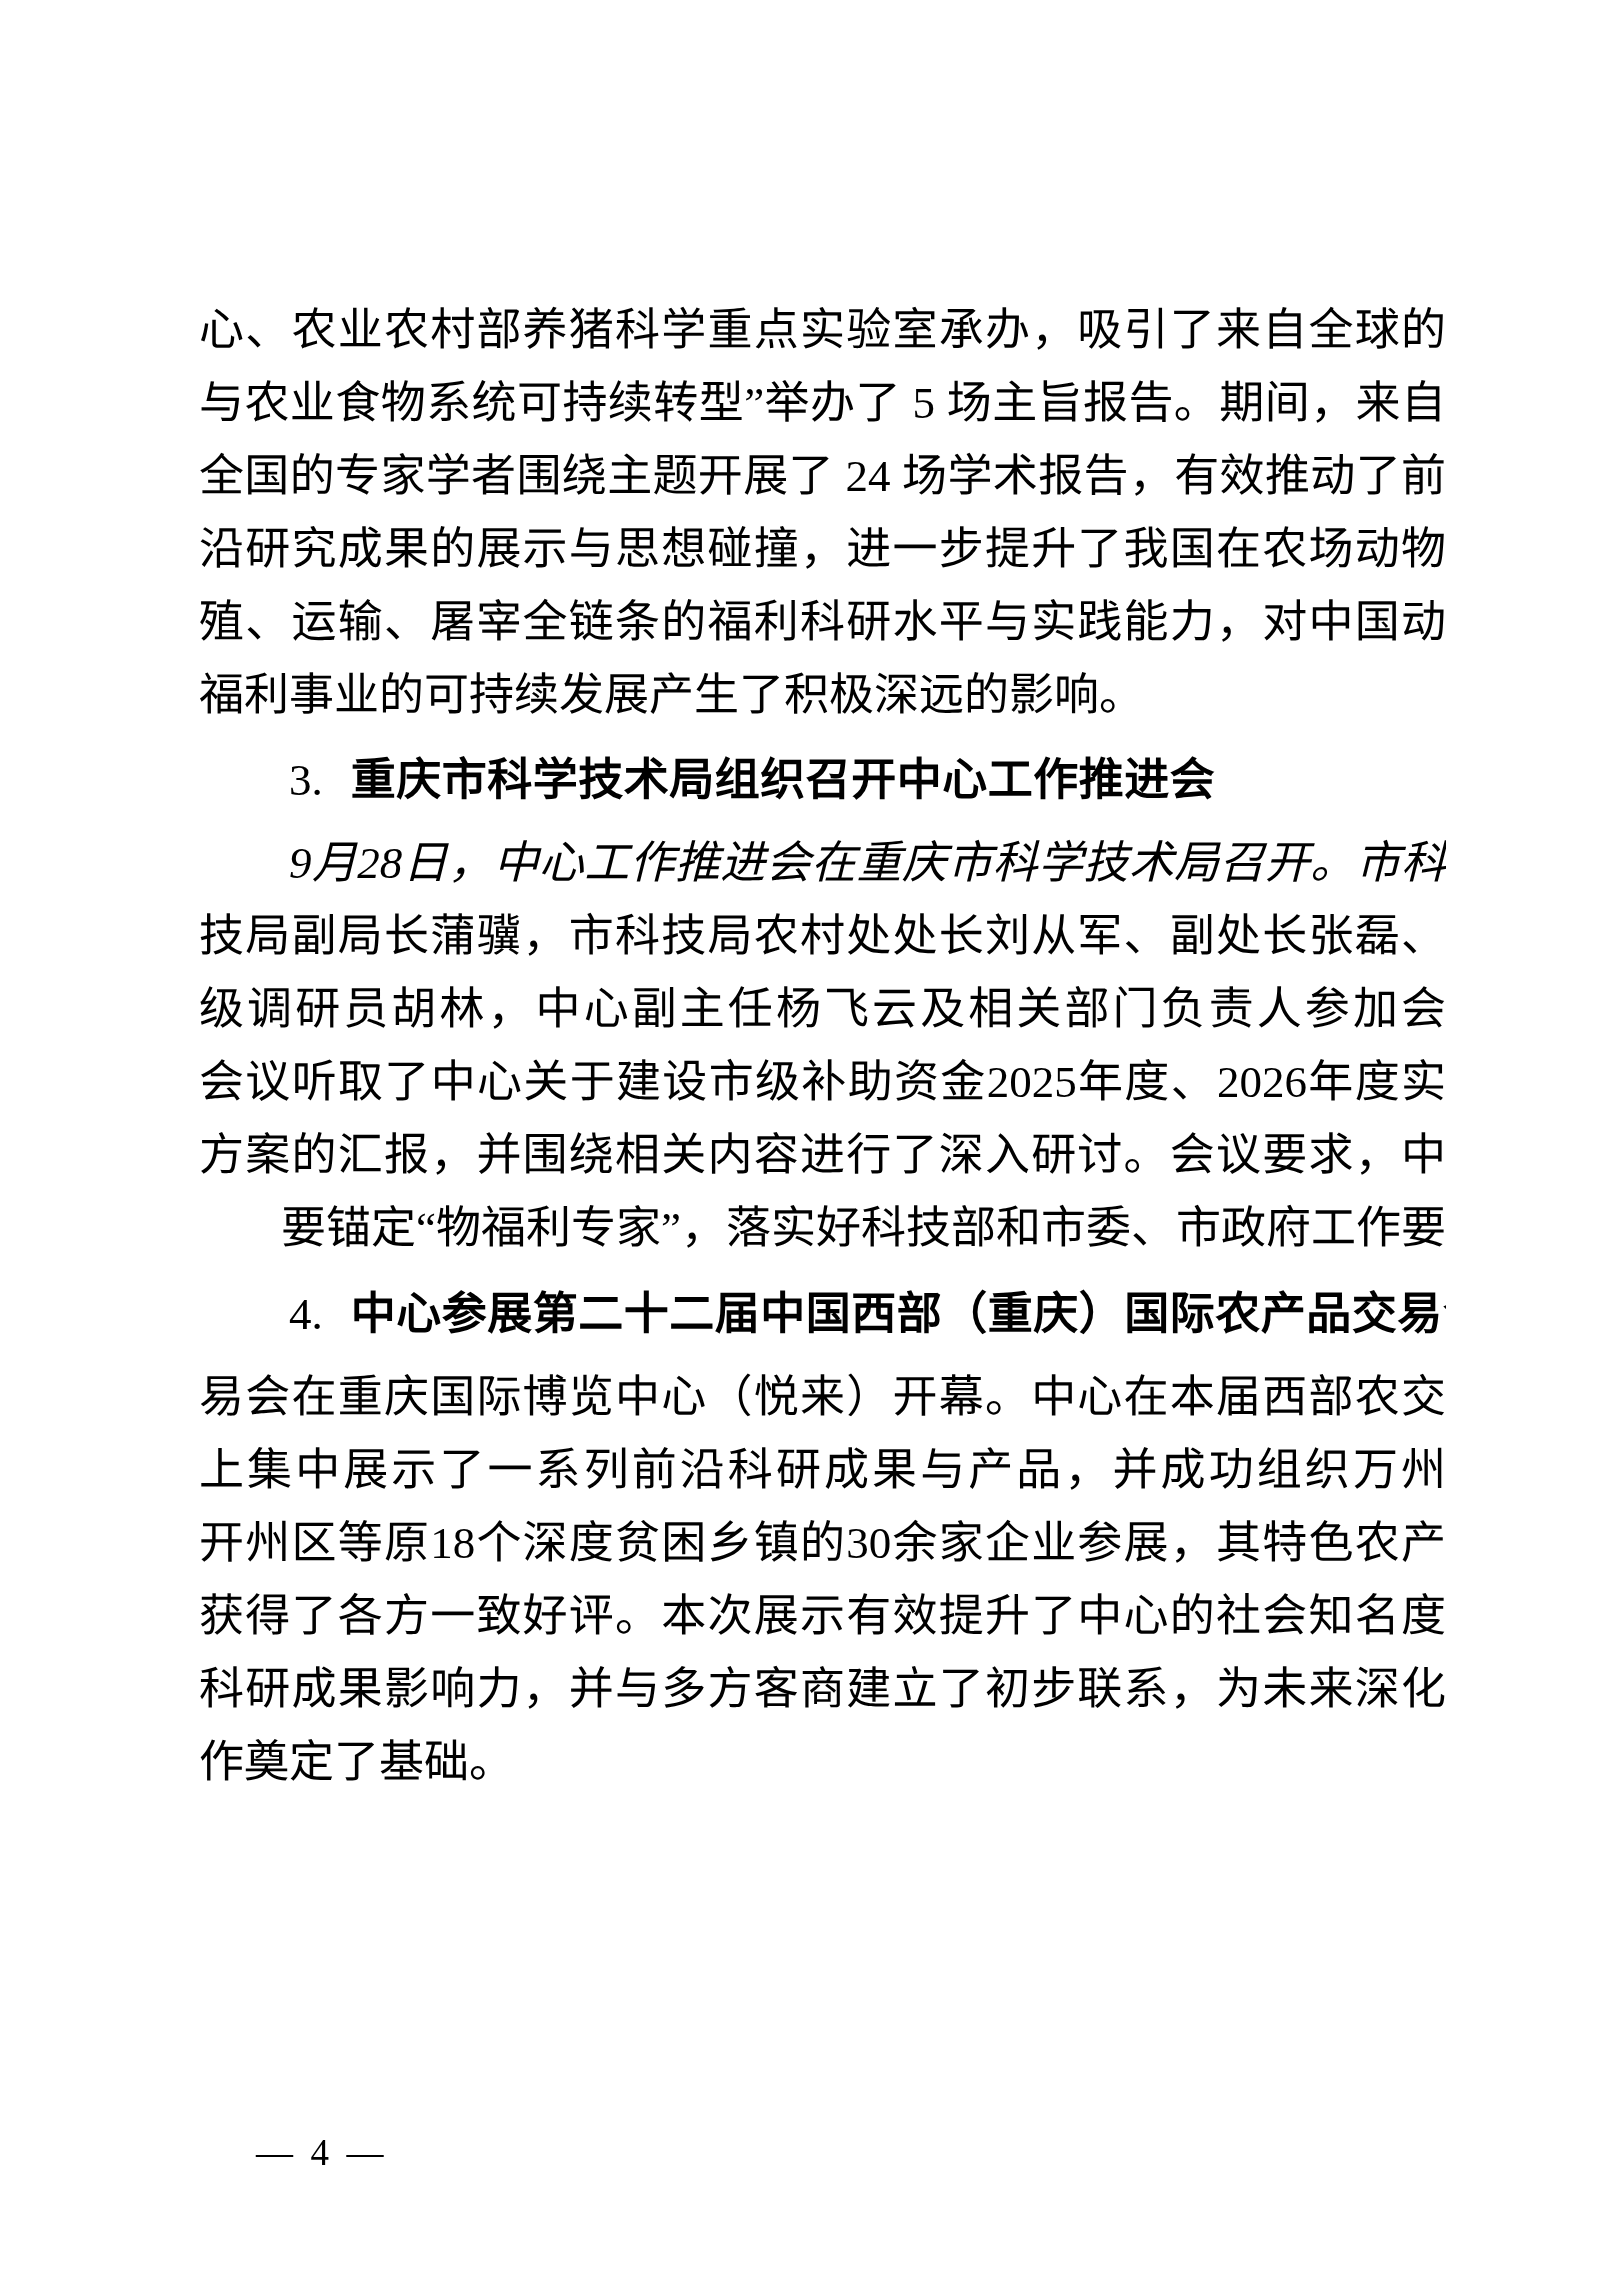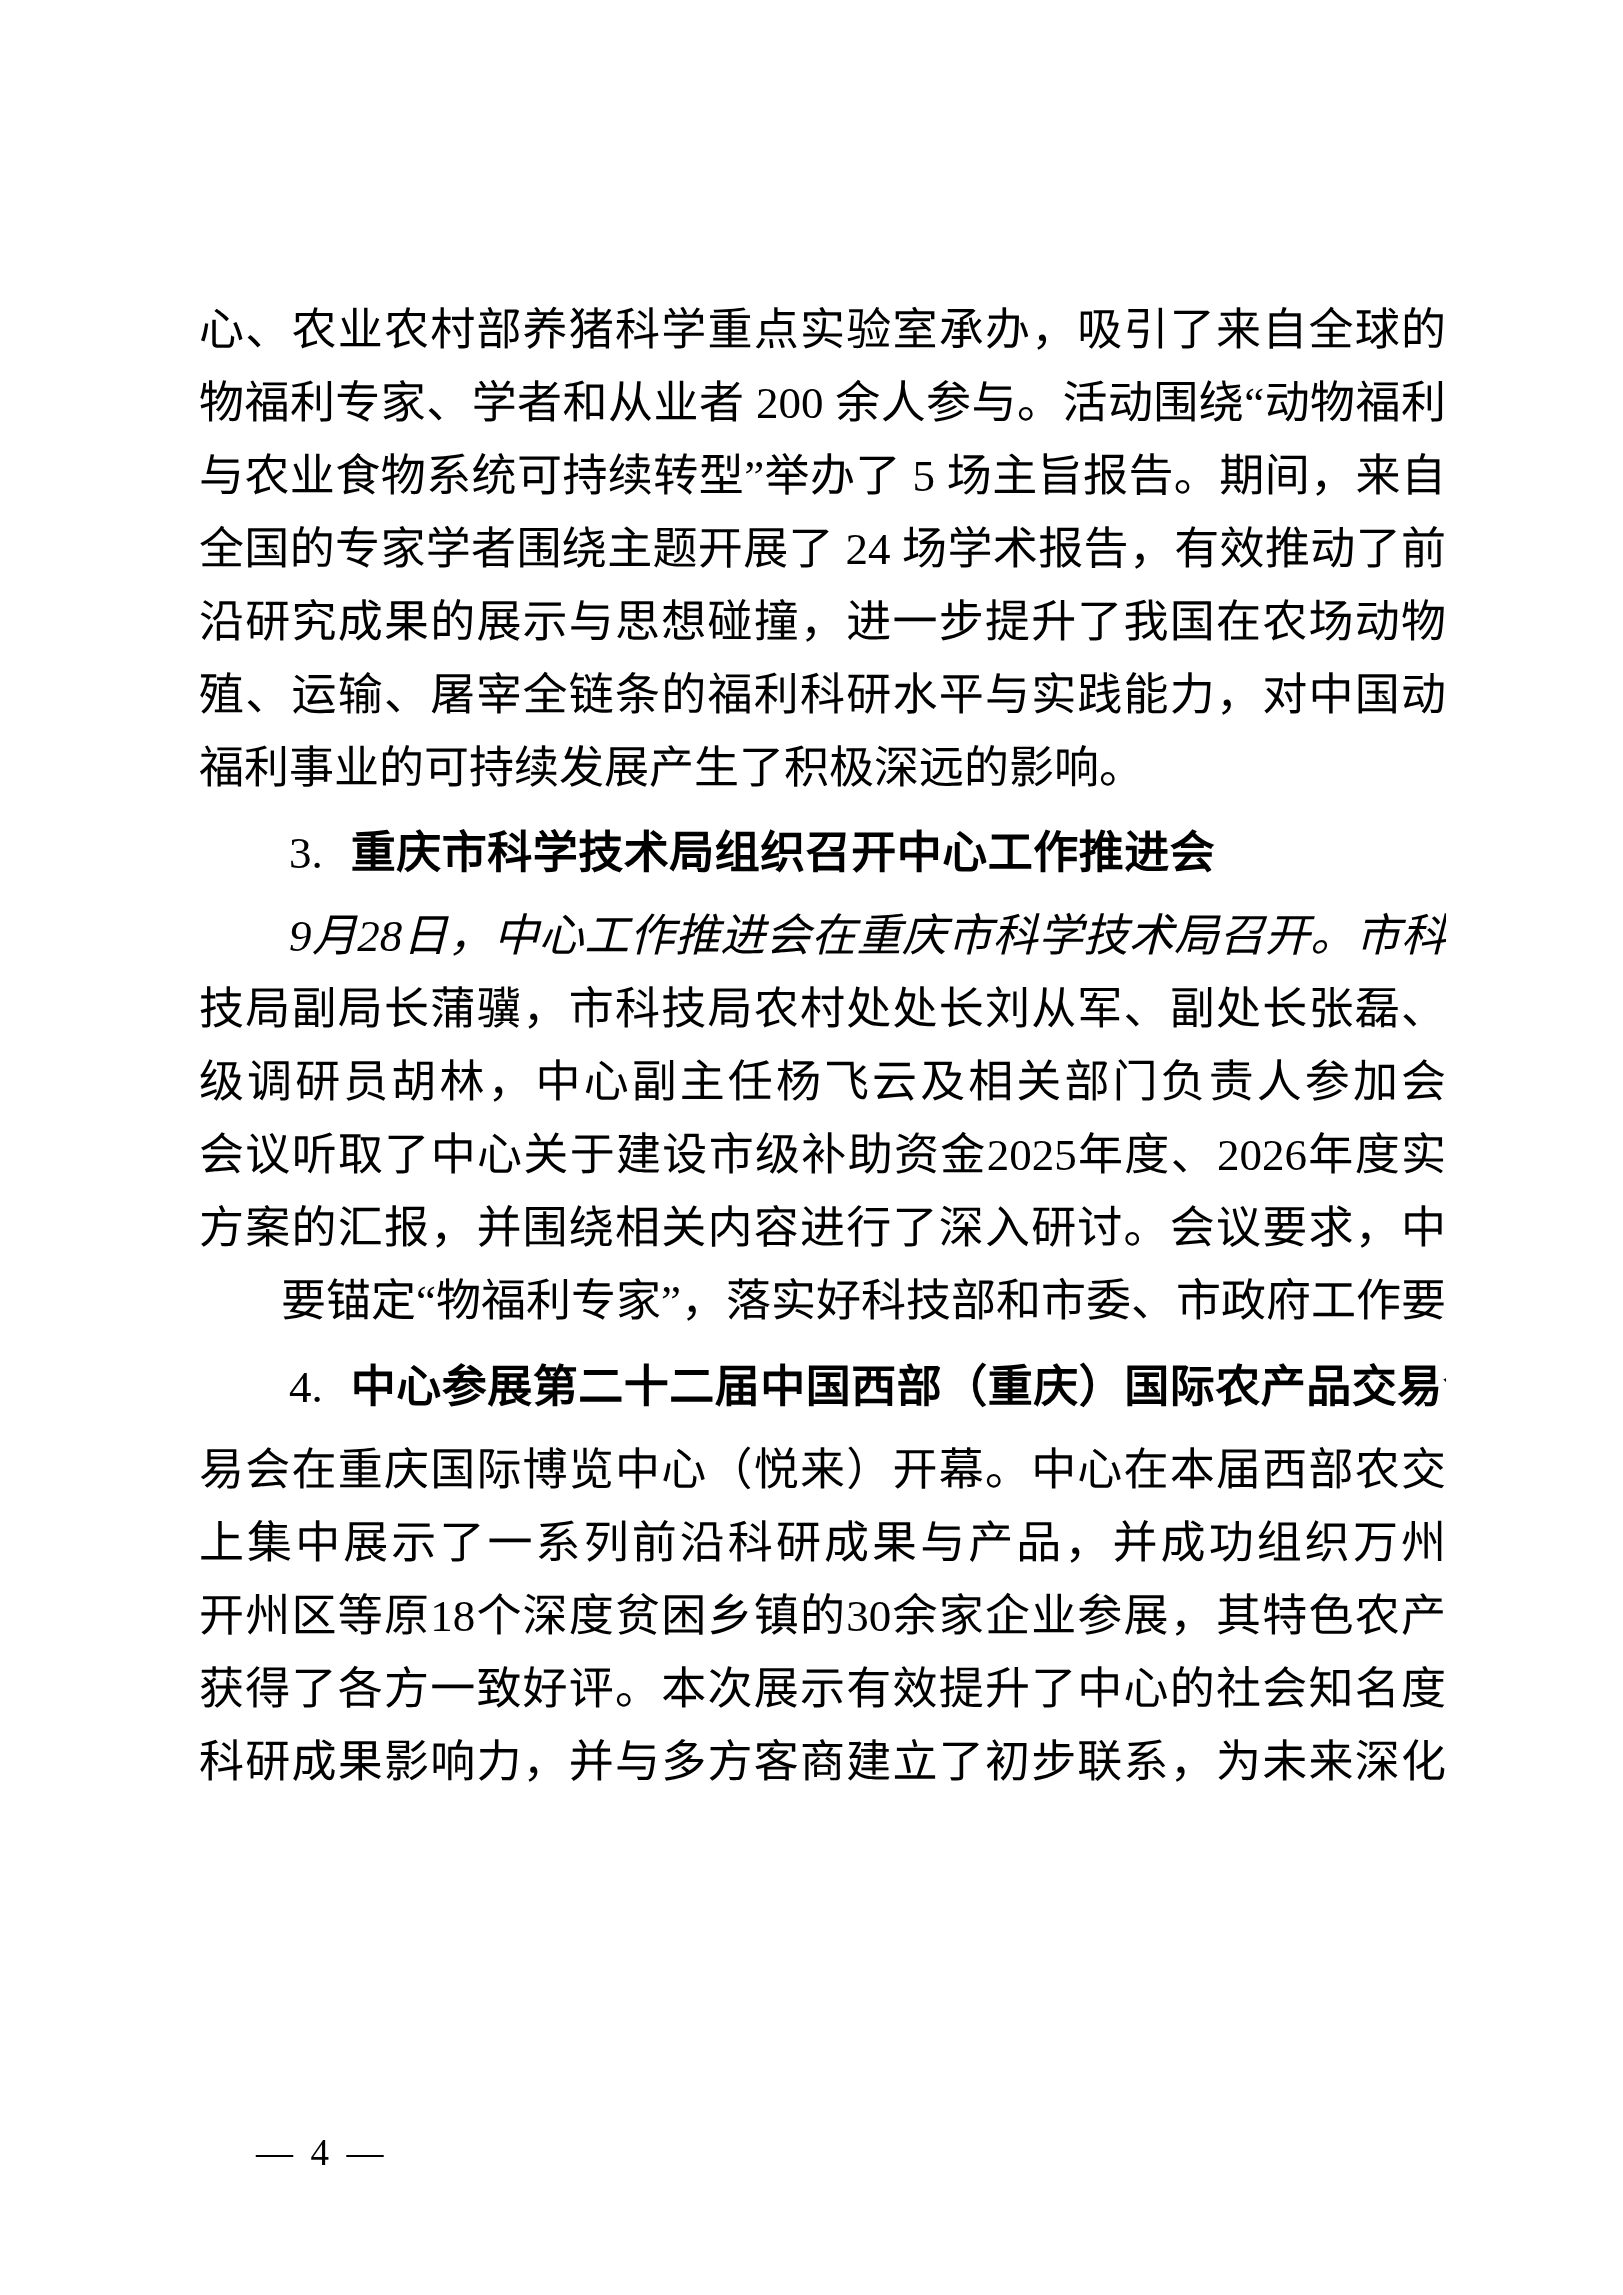--- a/index.html
+++ b/index.html
@@ -71,21 +71,20 @@
   }
 </style>
 </head>
 <body>
 
 <div class="page">
   <div class="text-col">
 
     <div>
       <div class="doc-line justified">心、农业农村部养猪科学重点实验室承办，吸引了来自全球的动</div>
-      <div class="doc-line justified">物福利专家、学者和从业者 200 余人参与。活动围绕“动物福利</div>
       <div class="doc-line justified">与农业食物系统可持续转型”举办了 5 场主旨报告。期间，来自</div>
       <div class="doc-line justified">全国的专家学者围绕主题开展了 24 场学术报告，有效推动了前</div>
       <div class="doc-line justified">沿研究成果的展示与思想碰撞，进一步提升了我国在农场动物养</div>
       <div class="doc-line justified">殖、运输、屠宰全链条的福利科研水平与实践能力，对中国动物</div>
       <div class="doc-line last-line">福利事业的可持续发展产生了积极深远的影响。</div>
     </div>
 
     <div class="heading">
       <span class="h-num">3.</span><span class="h-title">重庆市科学技术局组织召开中心工作推进会</span>
     </div>
@@ -102,19 +101,20 @@
     <div class="heading">
       <span class="h-num">4.</span><span class="h-title">中心参展第二十二届中国西部（重庆）国际农产品交易会</span>
     </div>
 
     <div>
       <div class="doc-line justified">易会在重庆国际博览中心（悦来）开幕。中心在本届西部农交会</div>
       <div class="doc-line justified">上集中展示了一系列前沿科研成果与产品，并成功组织万州区、</div>
       <div class="doc-line justified">开州区等原18个深度贫困乡镇的30余家企业参展，其特色农产品</div>
       <div class="doc-line justified">获得了各方一致好评。本次展示有效提升了中心的社会知名度与</div>
       <div class="doc-line justified">科研成果影响力，并与多方客商建立了初步联系，为未来深化合</div>
+      <div class="doc-line last-line">作奠定了基础。</div>
     </div>
 
   </div>
 
   <div class="footer">— 4 —</div>
 </div>
 
 
 </body></html>

